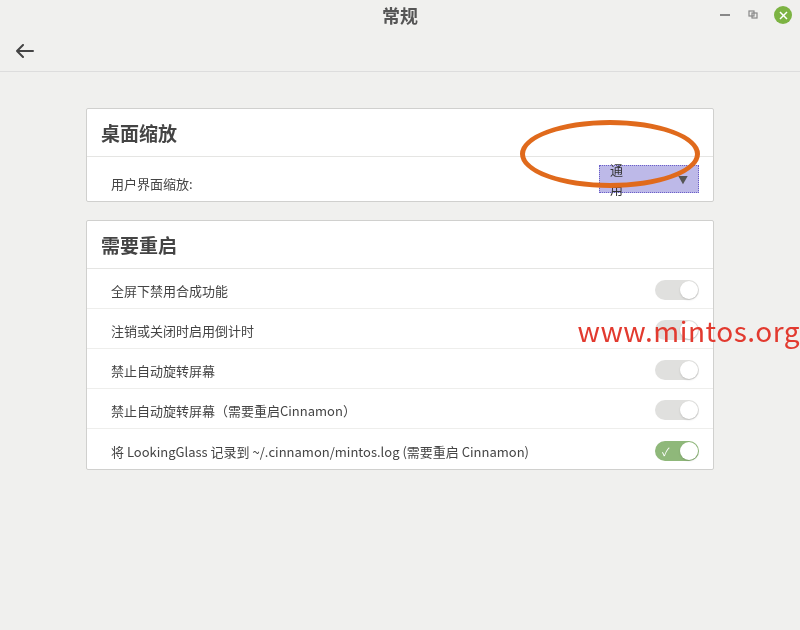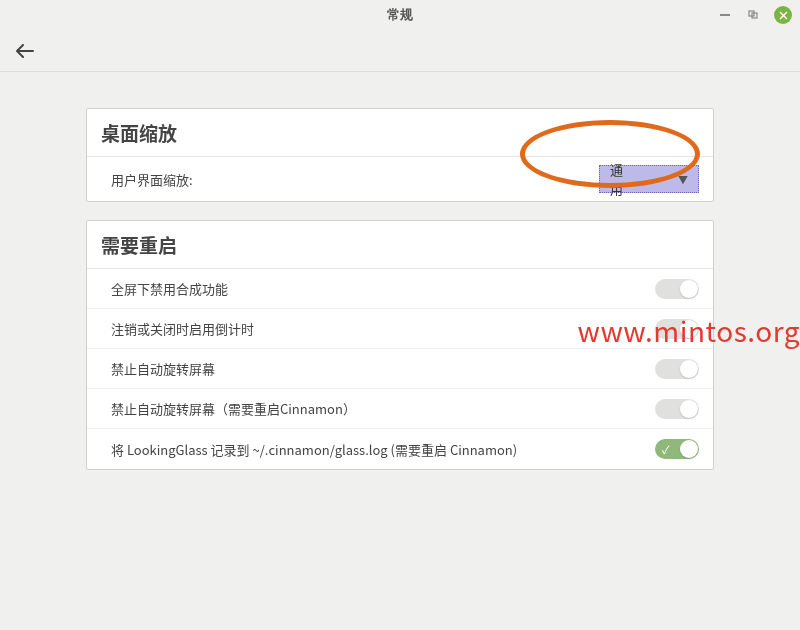--- a/index.html
+++ b/index.html
@@ -14,24 +14,23 @@
       position: relative;
     }
     .titlebar {
       height: 30px;
       display: flex;
       align-items: center;
       justify-content: center;
       position: relative;
     }
     .title-text {
-      font-size: 13px;
+      font-size: 18px;
       color: #555;
       font-weight: bold;
-      font-family: Liberation Serif, serif;
     }
     .window-controls {
       position: absolute;
       right: 8px;
       top: 6px;
       display: flex;
       gap: 14px;
       align-items: center;
     }
     .wc-min, .wc-max {
@@ -78,21 +77,21 @@
     }
     .section-header {
       padding: 10px 14px;
       border-bottom: 1px solid #e5e5e3;
       font-weight: bold;
       color: #444;
       font-size: 19px;
     }
     .row {
       display: flex;
-      align-items: center;
+      align-items: flex-end;
       justify-content: space-between;
       padding: 8px 14px 8px 24px;
       border-bottom: 1px solid #eeeeec;
       min-height: 40px;
     }
     .row:last-child { border-bottom: none; }
     .row-label {
       color: #444;
       font-size: 13px;
     }
@@ -250,21 +249,21 @@
 
     <div class="row">
       <span class="row-label">禁止自动旋转屏幕（需要重启Cinnamon）</span>
       <div class="toggle off">
         <span class="toggle-x">×</span>
         <div class="toggle-knob"></div>
       </div>
     </div>
 
     <div class="row">
-      <span class="row-label">将 LookingGlass 记录到 ~/.cinnamon/glass.log (需要重启 Cinnamon)</span>
+      <span class="row-label">将 LookingGlass 记录到 ~/.cinnamon/mintos.log (需要重启 Cinnamon)</span>
       <div class="toggle on">
         <span class="toggle-check">✓</span>
         <div class="toggle-knob"></div>
       </div>
     </div>
 
   </div>
 
 </div>
 

